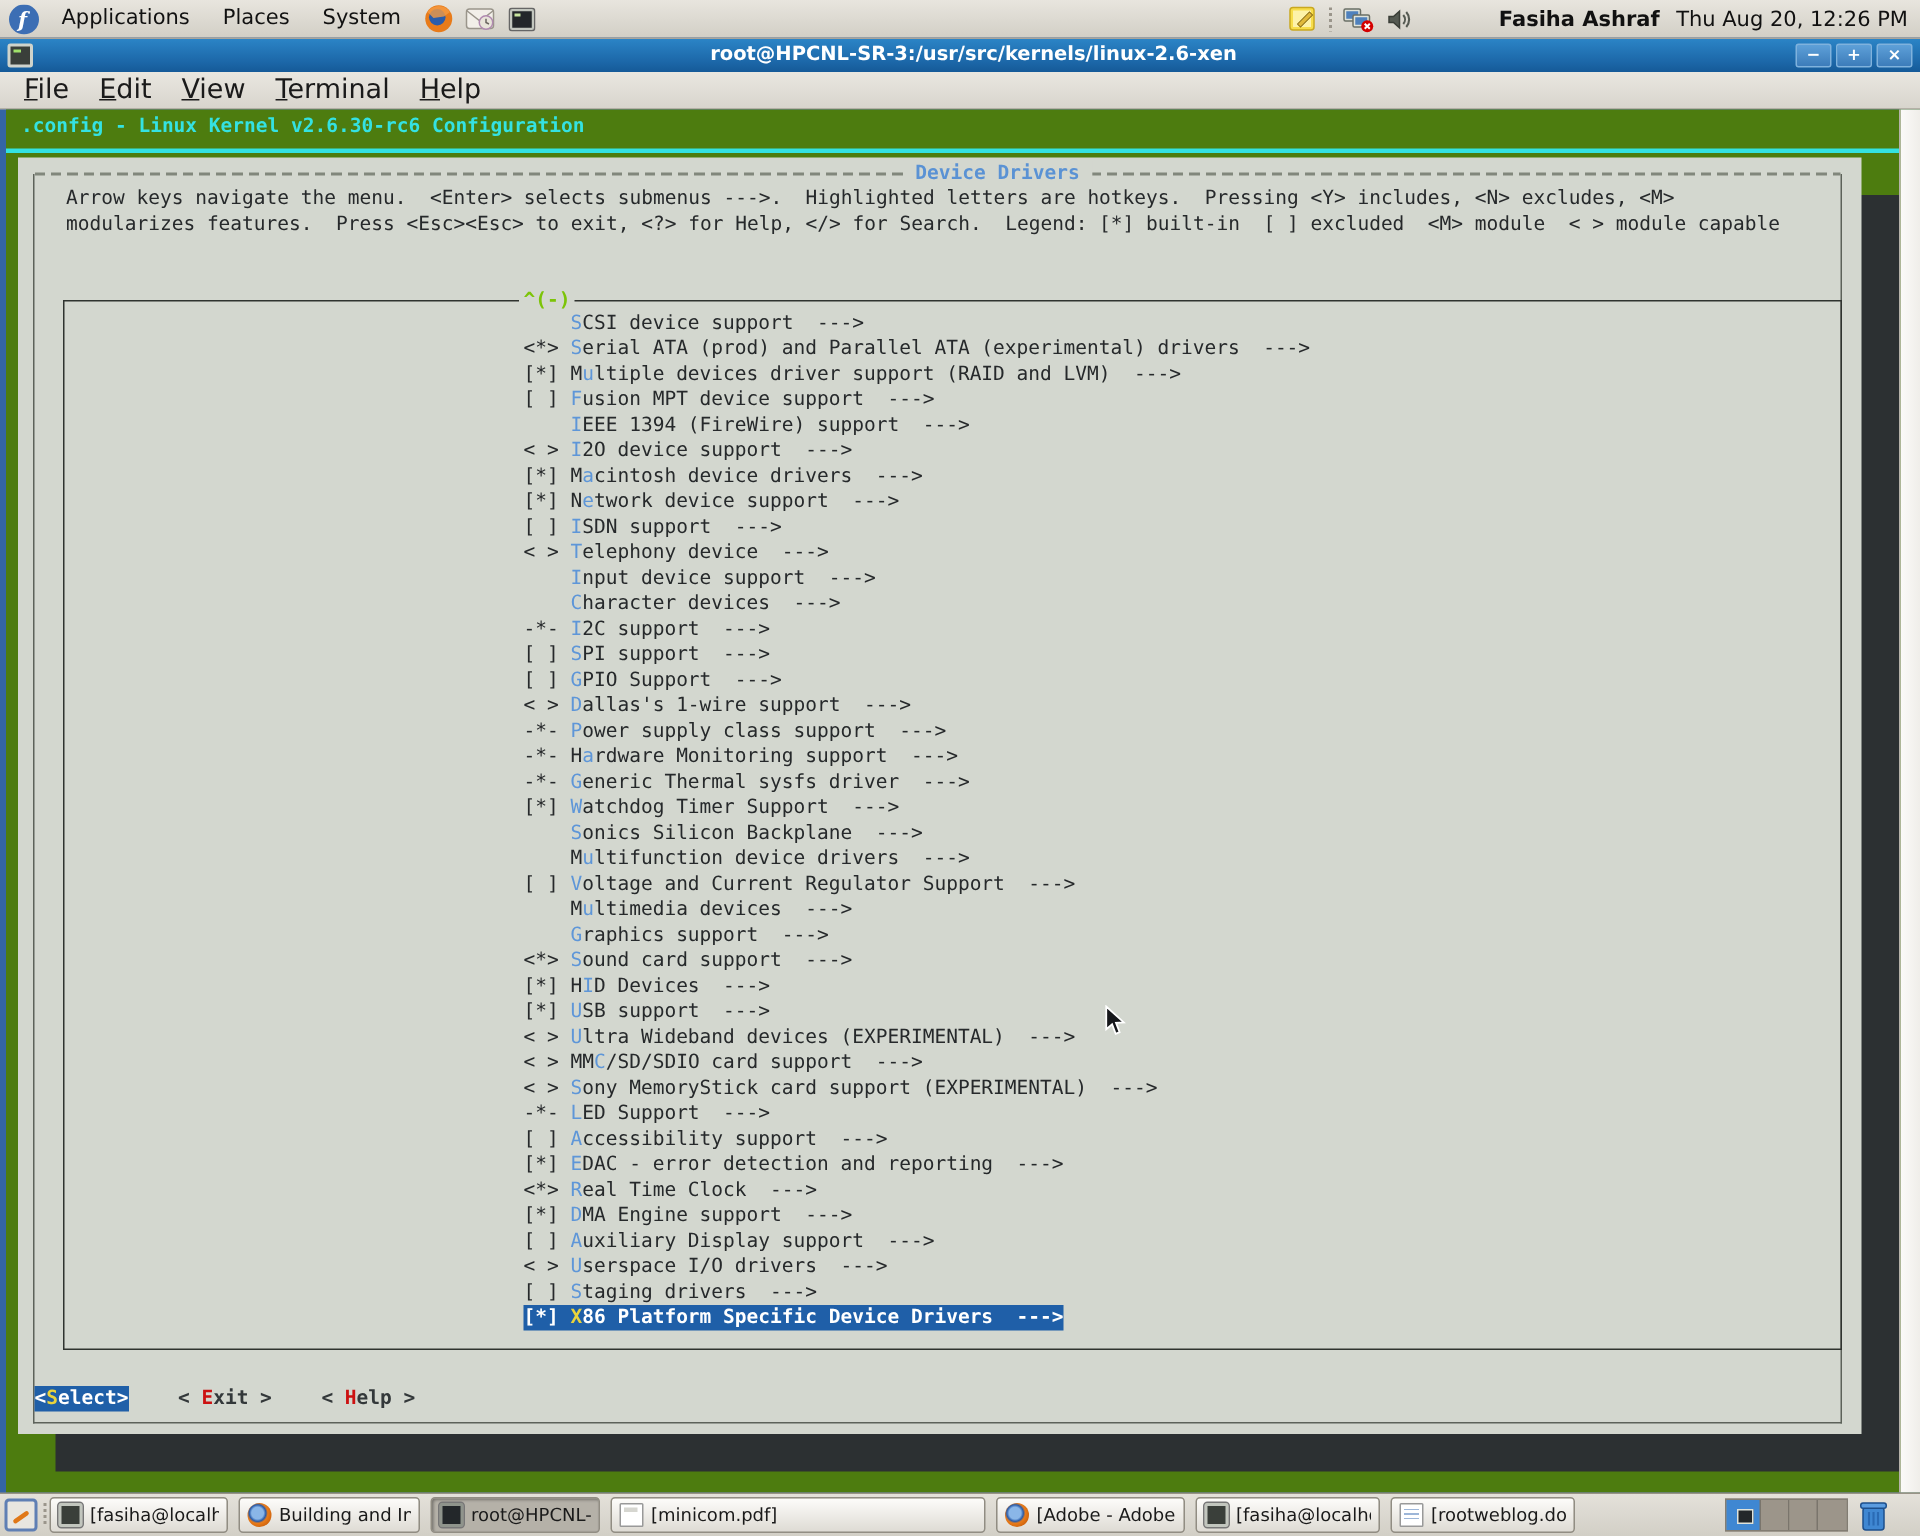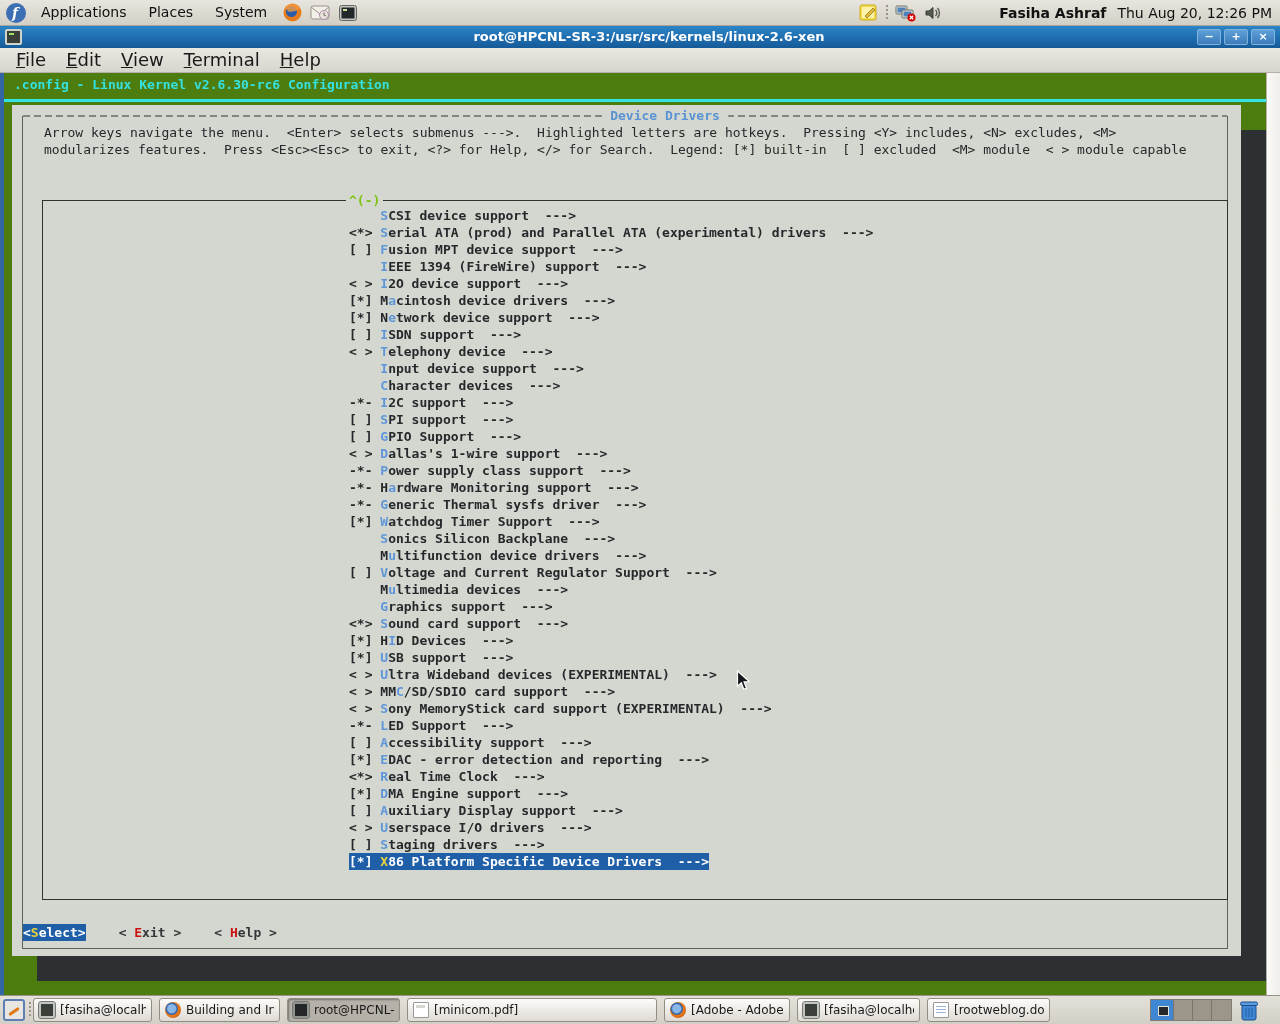--- a/index.html
+++ b/index.html
@@ -60,21 +60,21 @@
            color:#5a92d4; white-space:pre;margin-left:40px; }
   .instr { position:absolute; left:21px; font:13px/17px "DejaVu Sans Mono",monospace;
            color:#26292b; white-space:pre; }
 
   #listbox { position:absolute; left:19px; top:84px; width:1186px; height:700px;
              border:1px solid #2f332f; }
   #scroll-ind { position:absolute; left:303px; top:-9px; background:#d3d7cf; padding:0 3px;
              font:bold 13px/17px "DejaVu Sans Mono",monospace; color:#7cc408; white-space:pre; }
   #menu-list { position:absolute; left:0; top:0; right:0; padding:6px 0 0 306px; }
   .row { height:17px; line-height:17px; white-space:pre; width:max-content;
-         font-size:13px; color:#26292b; font-family:"DejaVu Sans Mono",monospace;font-weight:bold; }
+         font-size:13px; color:#26292b; font-family:"DejaVu Sans Mono",monospace; }
   .row .hot { color:#5e96d8; }
   .row.sel { background:#1f5fa8; color:#fff; font-weight:bold; }
   .row.sel .hot { color:#e8d33c; }
 
   #dlg-buttons { position:absolute; left:0; right:0; top:808px; display:flex;
                  justify-content:flex-start; gap:33px; }
   .dlg-btn { font:bold 13px/17px "DejaVu Sans Mono",monospace; color:#33383a; white-space:pre; }
   .dlg-btn .hot { color:#cc1111; }
   .dlg-btn.sel { background:#1f5fa8; color:#fff; }
   .dlg-btn.sel .hot { color:#e8d33c; }
@@ -211,20 +211,21 @@
       <div id="dash-top"></div>
       <div id="dlg-title">Device Drivers</div>
       <div class="instr" style="top:25px">modularizes features.  Press &lt;Esc&gt;&lt;Esc&gt; to exit, &lt;?&gt; for Help, &lt;/&gt; for Search.  Legend: [*] built-in  [ ] excluded  &lt;M&gt; module  &lt; &gt; module capable</div>
       <div class="instr" style="top:8px">Arrow keys navigate the menu.  &lt;Enter&gt; selects submenus ---&gt;.  Highlighted letters are hotkeys.  Pressing &lt;Y&gt; includes, &lt;N&gt; excludes, &lt;M&gt;</div>
 
       <div id="listbox">
         <div id="scroll-ind">^(-)</div>
         <div id="menu-list">
             <div class="row"><span class="pfx">    </span><span class="pre"></span><span class="hot">S</span><span class="post">CSI device support</span><span class="gap">  </span><span class="arrow">---&gt;</span></div>
             <div class="row"><span class="pfx">&lt;*&gt; </span><span class="pre"></span><span class="hot">S</span><span class="post">erial ATA (prod) and Parallel ATA (experimental) drivers</span><span class="gap">  </span><span class="arrow">---&gt;</span></div>
+            <div class="row"><span class="pfx">[*] </span><span class="pre">M</span><span class="hot">u</span><span class="post">ltiple devices driver support (RAID and LVM)</span><span class="gap">  </span><span class="arrow">---&gt;</span></div>
             <div class="row"><span class="pfx">[ ] </span><span class="pre"></span><span class="hot">F</span><span class="post">usion MPT device support</span><span class="gap">  </span><span class="arrow">---&gt;</span></div>
             <div class="row"><span class="pfx">    </span><span class="pre"></span><span class="hot">I</span><span class="post">EEE 1394 (FireWire) support</span><span class="gap">  </span><span class="arrow">---&gt;</span></div>
             <div class="row"><span class="pfx">&lt; &gt; </span><span class="pre"></span><span class="hot">I</span><span class="post">2O device support</span><span class="gap">  </span><span class="arrow">---&gt;</span></div>
             <div class="row"><span class="pfx">[*] </span><span class="pre">M</span><span class="hot">a</span><span class="post">cintosh device drivers</span><span class="gap">  </span><span class="arrow">---&gt;</span></div>
             <div class="row"><span class="pfx">[*] </span><span class="pre">N</span><span class="hot">e</span><span class="post">twork device support</span><span class="gap">  </span><span class="arrow">---&gt;</span></div>
             <div class="row"><span class="pfx">[ ] </span><span class="pre"></span><span class="hot">I</span><span class="post">SDN support</span><span class="gap">  </span><span class="arrow">---&gt;</span></div>
             <div class="row"><span class="pfx">&lt; &gt; </span><span class="pre"></span><span class="hot">T</span><span class="post">elephony device</span><span class="gap">  </span><span class="arrow">---&gt;</span></div>
             <div class="row"><span class="pfx">    </span><span class="pre"></span><span class="hot">I</span><span class="post">nput device support</span><span class="gap">  </span><span class="arrow">---&gt;</span></div>
             <div class="row"><span class="pfx">    </span><span class="pre"></span><span class="hot">C</span><span class="post">haracter devices</span><span class="gap">  </span><span class="arrow">---&gt;</span></div>
             <div class="row"><span class="pfx">-*- </span><span class="pre"></span><span class="hot">I</span><span class="post">2C support</span><span class="gap">  </span><span class="arrow">---&gt;</span></div>

